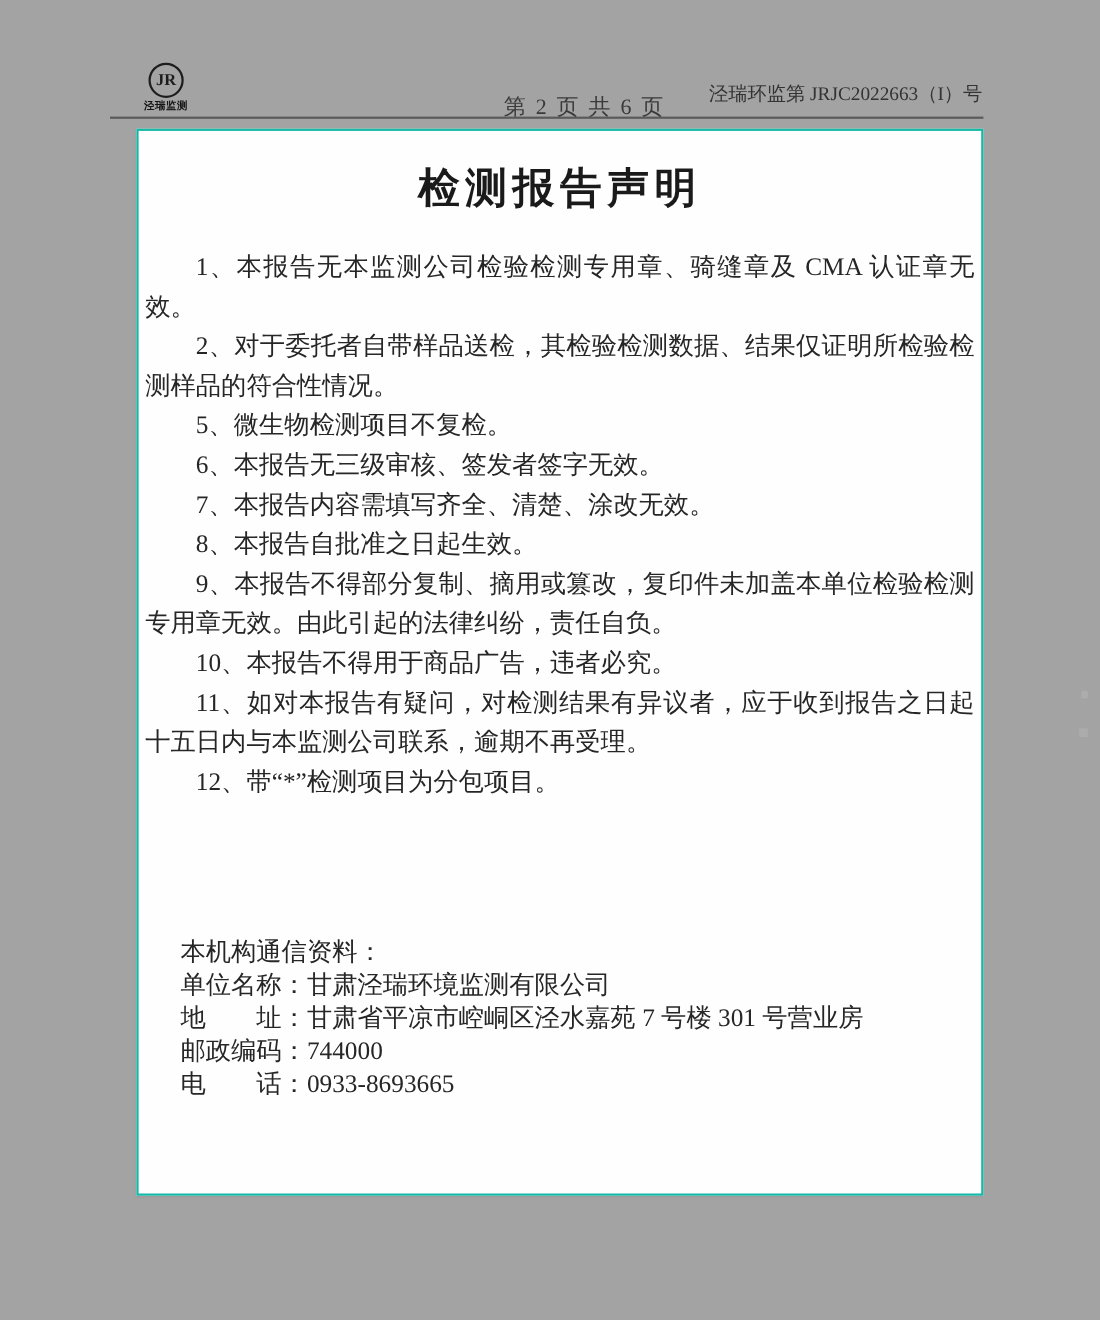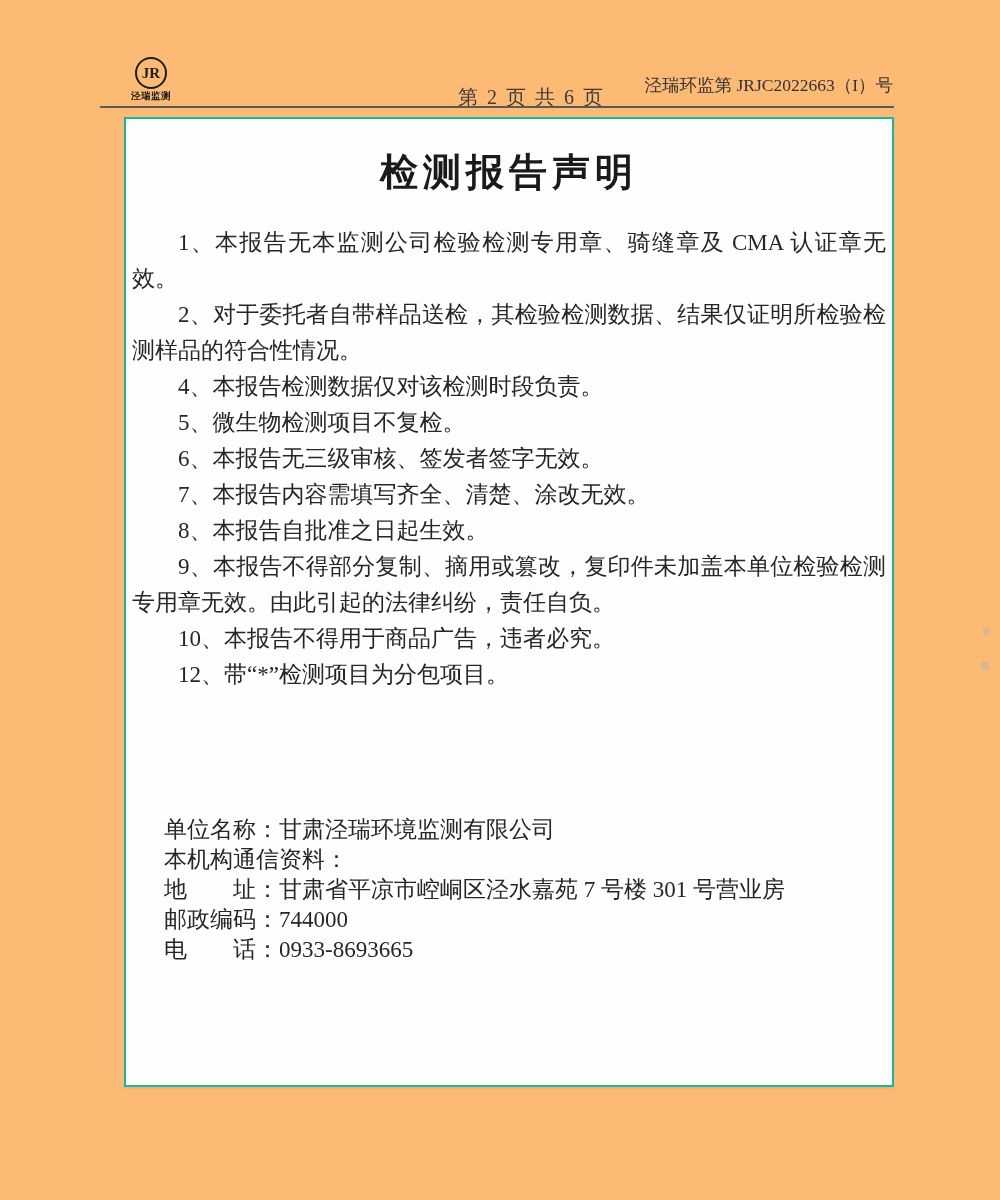--- a/index.html
+++ b/index.html
@@ -4,21 +4,21 @@
 <style>
   html, body { margin: 0; padding: 0; }
   body {
     width: 1000px; height: 1200px;
     background: #ffffff;
     font-family: "Liberation Serif", "DejaVu Serif", serif;
     color: #2b2b2b;
     position: relative;
     overflow: hidden;
   }
-  .page { position: absolute; inset: 0; background: #fdba74; }
+  .page { position: absolute; inset: 0; background: #a3a3a3; }
 
   
   .logo { position: absolute; left: 128px; top: 57px; width: 46px; text-align: center; }
   .logo-circle {
     width: 28px; height: 28px; margin: 0 auto;
     border: 2.5px solid #1d1d1d; border-radius: 50%;
     display: flex; align-items: center; justify-content: center;
     font-weight: bold; font-size: 15px; color: #1d1d1d;
     font-family: "Liberation Serif", serif;
   }
@@ -89,33 +89,33 @@
   <div class="page-info">第 2 页 共 6 页</div>
   <div class="doc-number">泾瑞环监第 JRJC2022663（I）号</div>
   <div class="header-rule"></div>
 
   <div class="content-box">
     <h1 class="title">检测报告声明</h1>
 
     <div class="statements">
       <p class="stmt">1、本报告无本监测公司检验检测专用章、骑缝章及 CMA 认证章无效。</p>
       <p class="stmt">2、对于委托者自带样品送检，其检验检测数据、结果仅证明所检验检测样品的符合性情况。</p>
-      <p class="stmt">4、本报告检测数据仅对该检测时段负责。</p>
       <p class="stmt">5、微生物检测项目不复检。</p>
       <p class="stmt">6、本报告无三级审核、签发者签字无效。</p>
       <p class="stmt">7、本报告内容需填写齐全、清楚、涂改无效。</p>
       <p class="stmt">8、本报告自批准之日起生效。</p>
       <p class="stmt">9、本报告不得部分复制、摘用或篡改，复印件未加盖本单位检验检测专用章无效。由此引起的法律纠纷，责任自负。</p>
       <p class="stmt">10、本报告不得用于商品广告，违者必究。</p>
+      <p class="stmt">11、如对本报告有疑问，对检测结果有异议者，应于收到报告之日起十五日内与本监测公司联系，逾期不再受理。</p>
       <p class="stmt">12、带“*”检测项目为分包项目。</p>
     </div>
 
     <div class="contact">
+      <p>本机构通信资料：</p>
       <p><span>单位名称：</span><span>甘肃泾瑞环境监测有限公司</span></p>
-      <p>本机构通信资料：</p>
       <p><span>地　　址：</span><span>甘肃省平凉市崆峒区泾水嘉苑 7 号楼 301 号营业房</span></p>
       <p><span>邮政编码：</span><span>744000</span></p>
       <p><span>电　　话：</span><span>0933-8693665</span></p>
     </div>
   </div>
 
   <div class="artifact a1"></div>
   <div class="artifact a2"></div>
 </div>
 

